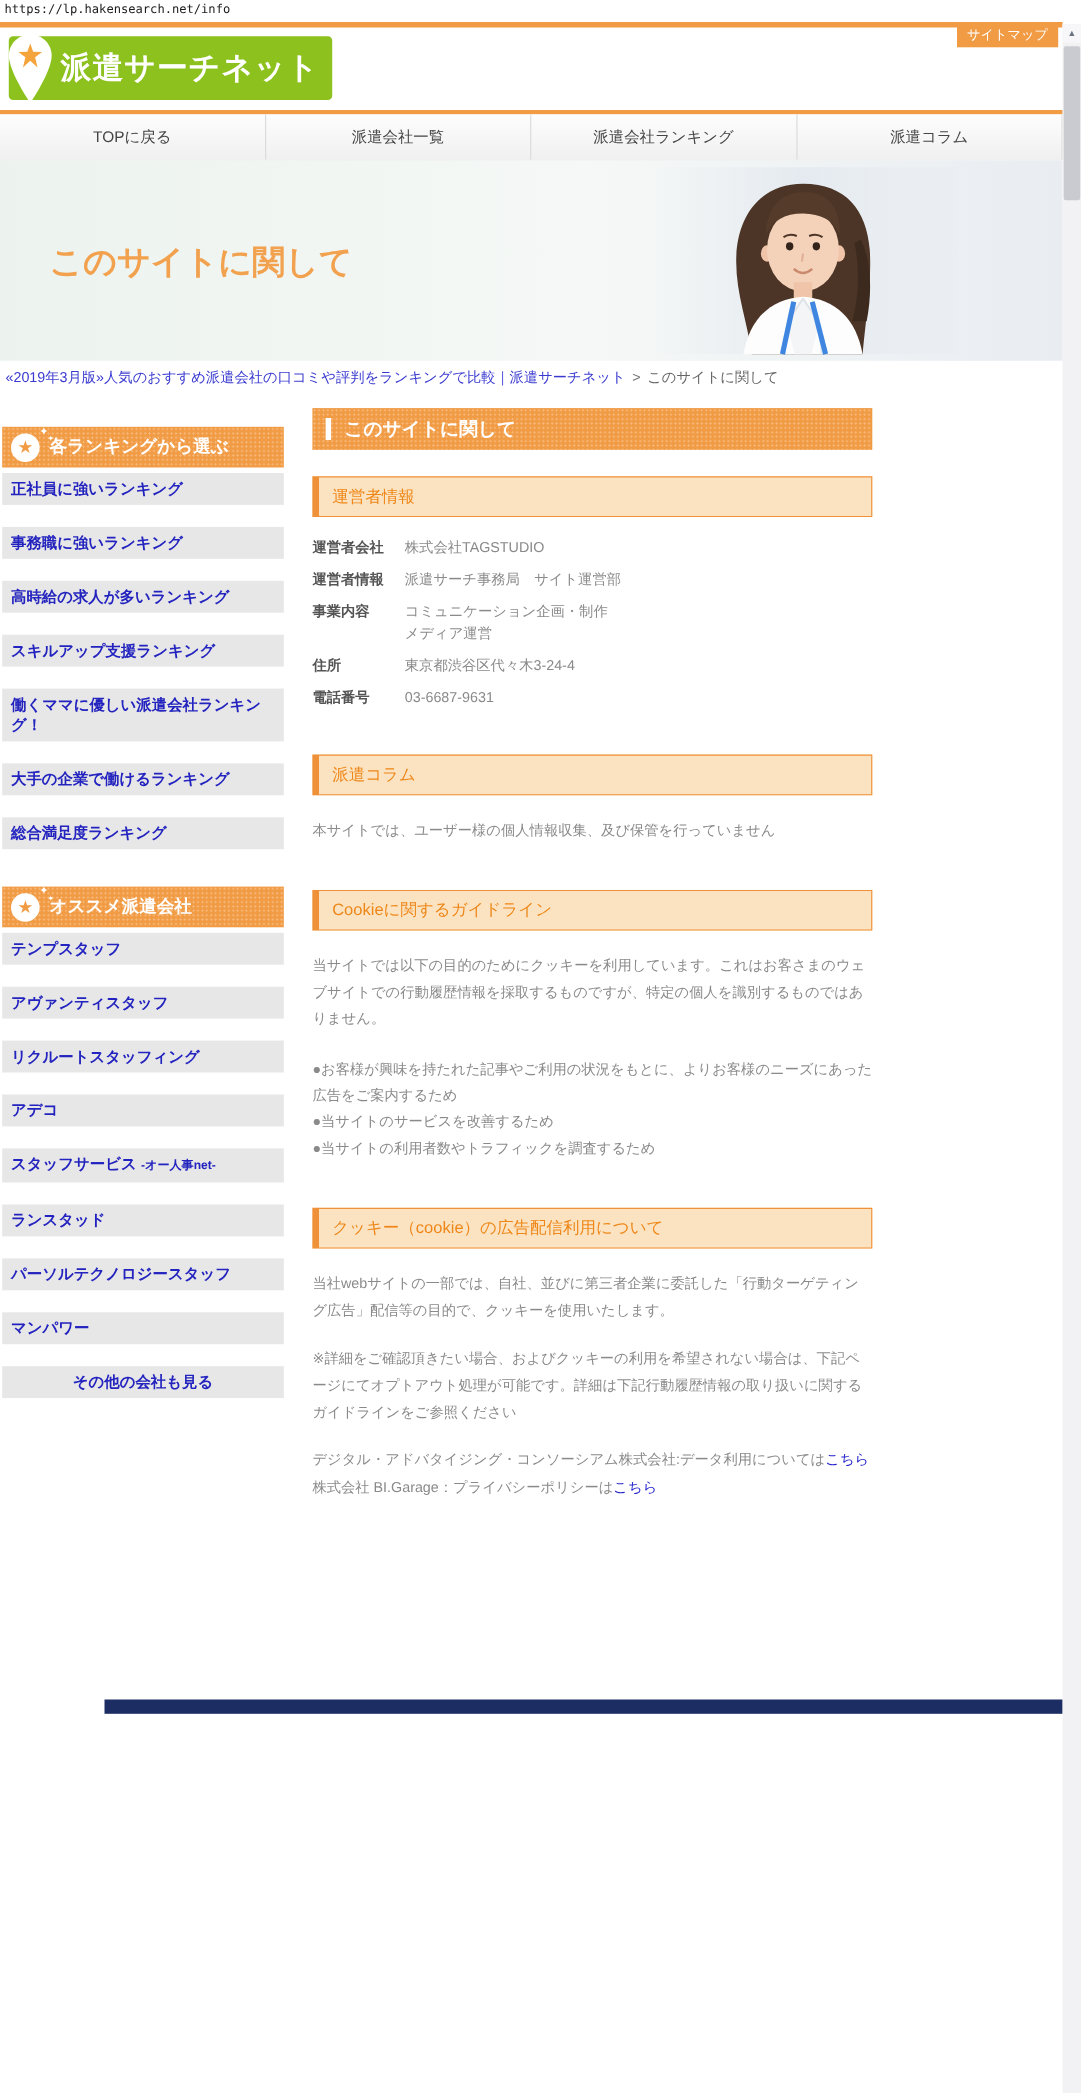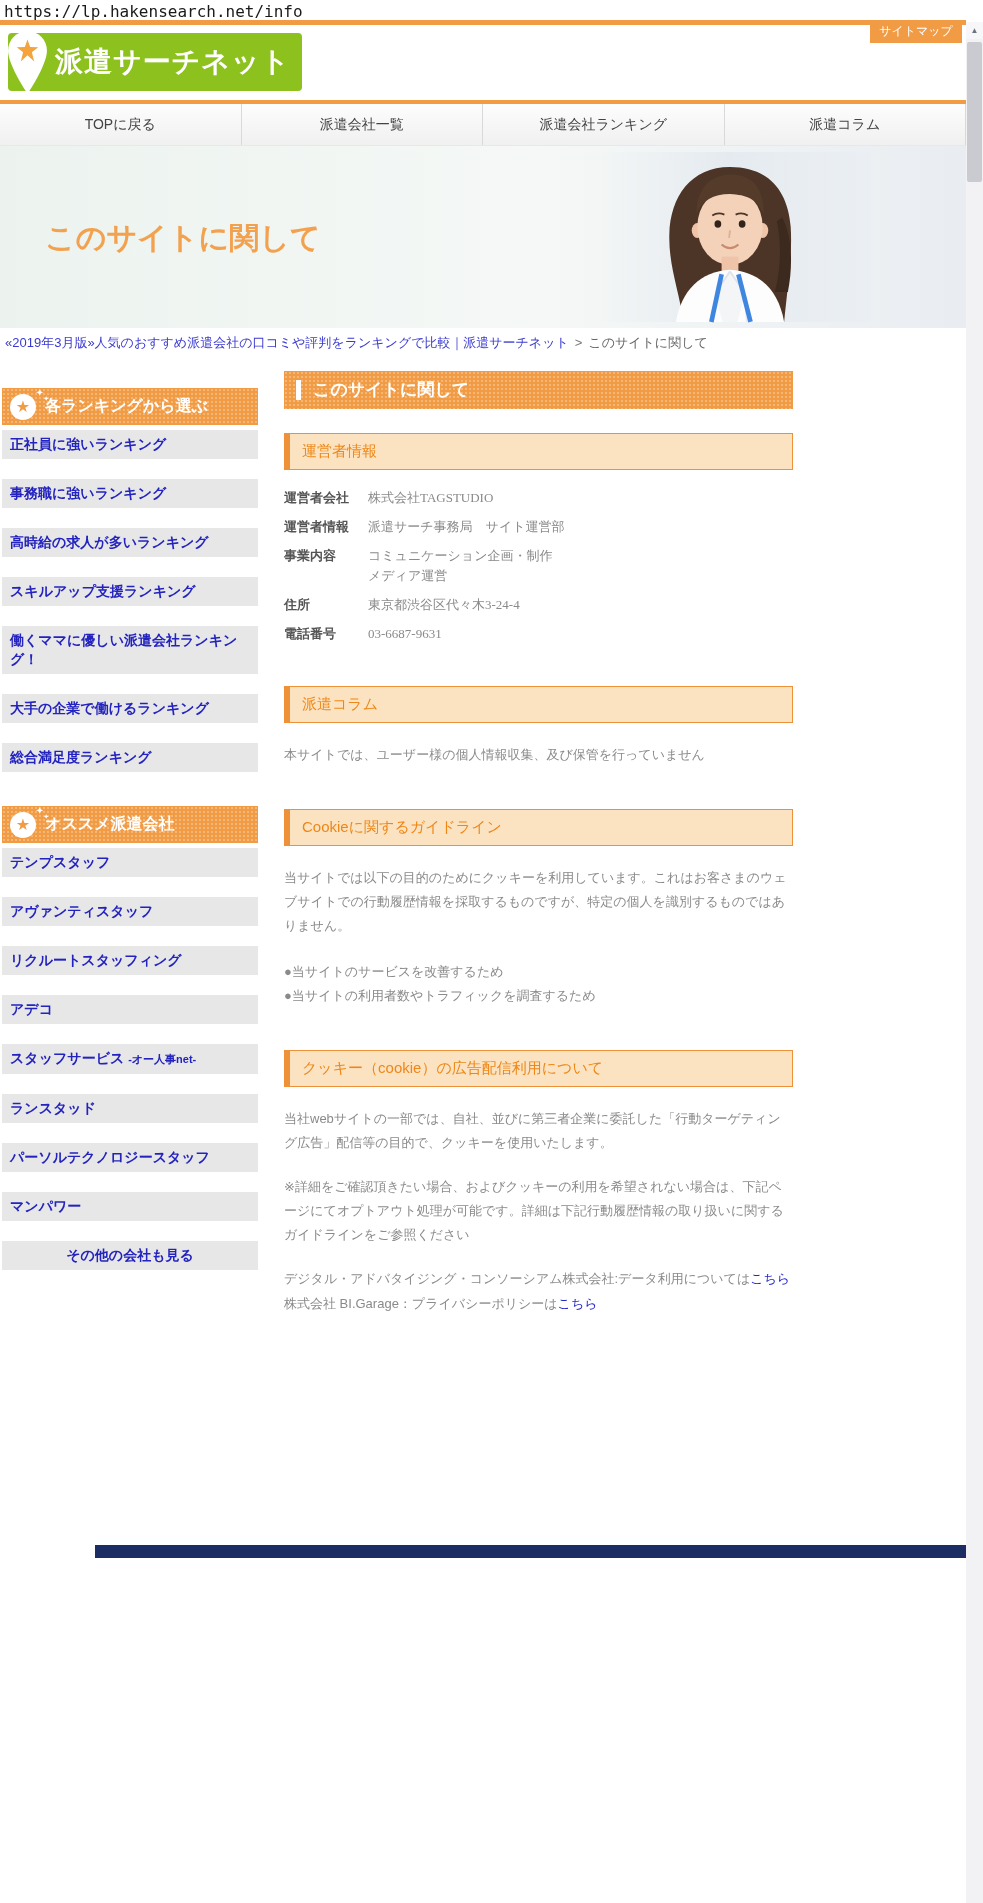--- a/index.html
+++ b/index.html
@@ -4,21 +4,21 @@
 <style>
   html,body{margin:0;padding:0;}
   body{
     position:relative;
     width:983px;height:1903px;
     background:#ffffff;
     font-family:"Liberation Sans","DejaVu Sans",sans-serif;
     overflow:hidden;
   }
   
-  .url-line{position:absolute;top:2px;left:4px;font-size:16px;color:#1a1a1a;
+  .url-line{position:absolute;top:2px;left:4px;font-size:11px;color:#1a1a1a;
     font-family:"DejaVu Sans Mono",monospace;}
   
   .top-bar{position:absolute;top:20px;left:0;width:966px;height:5px;background:#F19B44;}
   .sitemap-btn{position:absolute;top:20px;left:870px;width:92px;height:23px;
     background:#F19B44;color:#fff;font-size:12px;text-align:center;line-height:23px;cursor:pointer;}
   
   .logo{position:absolute;top:33px;left:8px;width:294px;height:58px;
     background:#8CC11E;border-radius:4px;cursor:pointer;}
   .logo-pin{position:absolute;left:-2px;top:-3px;width:43px;height:66px;}
   .logo-text{position:absolute;left:47px;top:50%;transform:translateY(-50%);
@@ -62,21 +62,21 @@
   .main-title{height:38px;display:flex;align-items:center;box-sizing:border-box;padding-left:12px;
     color:#fff;font-size:17px;font-weight:bold;
     background-color:#F19B44;
     background-image:radial-gradient(rgba(255,255,255,.28) 1px, rgba(255,255,255,0) 1px);
     background-size:4px 4px;}
   .main-title span{border-left:5px solid #fff;padding-left:12px;line-height:20px;}
   .sec-head{margin-top:42px;background:#FBE3C2;border:1px solid #EF9139;border-left:6px solid #EF9139;
     color:#EE8718;font-size:15px;padding:8px 12px;}
   .sec-head.first{margin-top:24px;}
   .op-table{margin-top:18px;font-size:13px;}
-  .t-row{display:flex;margin-bottom:9px;font-family:Liberation Serif, serif;}
+  .t-row{display:flex;margin-bottom:9px;}
   .t-label{width:84px;flex:none;font-weight:bold;color:#555;line-height:20px;}
   .t-value{color:#8a8a8a;white-space:pre-line;line-height:20px;}
   .body-text{margin-top:20px;font-size:13px;color:#8a8a8a;line-height:1.85;}
   .bullets{margin-top:22px;}
   .bullet-line{font-size:13px;color:#8a8a8a;line-height:1.85;}
   .links-block{margin-top:18px;}
   .link-line{font-size:13px;color:#8a8a8a;line-height:1.95;}
   .inline-link{color:#2525CD;cursor:pointer;}
   
   .footer-bar{position:absolute;top:1545px;left:95px;width:871px;height:13px;background:#1C2D63;}
@@ -225,20 +225,21 @@
       <span class="t-value">03-6687-9631</span>
     </div>
   </div>
 
   <div class="sec-head">派遣コラム</div>
   <div class="body-text">本サイトでは、ユーザー様の個人情報収集、及び保管を行っていません</div>
 
   <div class="sec-head">Cookieに関するガイドライン</div>
   <div class="body-text">当サイトでは以下の目的のためにクッキーを利用しています。これはお客さまのウェブサイトでの行動履歴情報を採取するものですが、特定の個人を識別するものではありません。</div>
   <div class="bullets">
+    <div class="bullet-line">●お客様が興味を持たれた記事やご利用の状況をもとに、よりお客様のニーズにあった広告をご案内するため</div>
     <div class="bullet-line">●当サイトのサービスを改善するため</div>
     <div class="bullet-line">●当サイトの利用者数やトラフィックを調査するため</div>
   </div>
 
   <div class="sec-head">クッキー（cookie）の広告配信利用について</div>
   <div class="body-text">当社webサイトの一部では、自社、並びに第三者企業に委託した「行動ターゲティング広告」配信等の目的で、クッキーを使用いたします。</div>
   <div class="body-text">※詳細をご確認頂きたい場合、およびクッキーの利用を希望されない場合は、下記ページにてオプトアウト処理が可能です。詳細は下記行動履歴情報の取り扱いに関するガイドラインをご参照ください</div>
   <div class="links-block">
     <div class="link-line">
       <span>デジタル・アドバタイジング・コンソーシアム株式会社:データ利用については</span><span class="inline-link">こちら</span>

